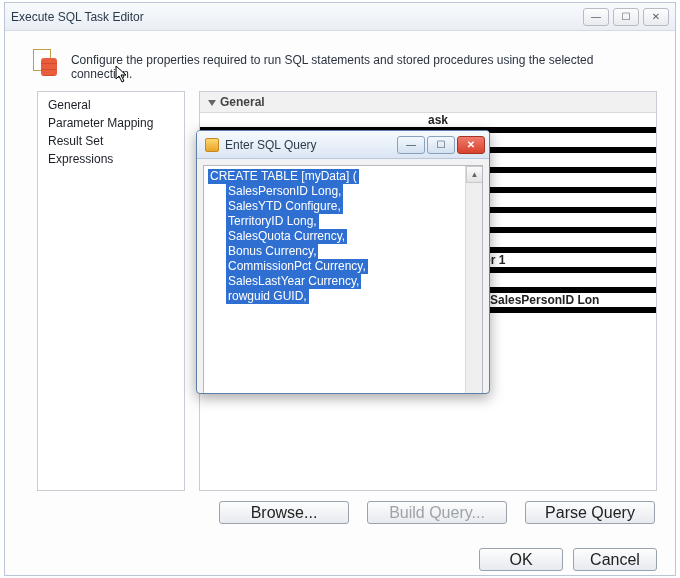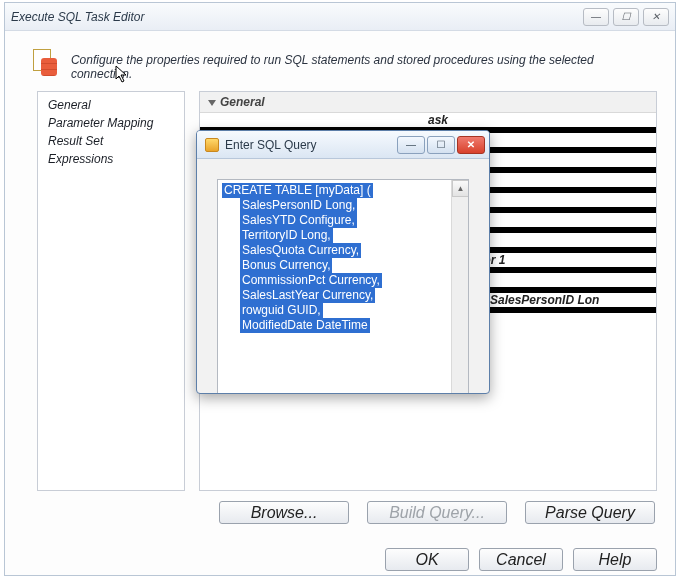--- a/index.html
+++ b/index.html
@@ -13,21 +13,20 @@
     overflow: hidden;
     position: relative;
   }
   
   .editor-window {
     position: absolute;
     left: 4px; top: 2px;
     width: 672px; height: 574px;
     background: #fdfdfd;
     border: 1px solid #b9c6d5;
-    font-style: italic;
   }
   .editor-titlebar {
     height: 28px;
     background: linear-gradient(#f9fbfd,#e9eef5);
     border-bottom: 1px solid #d4dbe5;
     display: flex;
     align-items: center;
     padding: 0 6px;
     color: #2b3a4a;
     font-size: 12px;
@@ -167,21 +166,21 @@
     background: linear-gradient(#f3f8fe,#d4e1f0);
     margin-left: 2px;
     display: flex; align-items: center; justify-content: center;
     font-size: 10px; color: #40505f;
   }
   .mbtn.close {
     background: linear-gradient(#ef7b6f,#d8412c);
     border-color: #a63423; color: #fff; font-weight: bold;
   }
   .modal-body {
-    padding: 20px;
+    padding: 6px;
     height: 276px;
   }
   .sql-box {
     width: 100%; height: 256px;
     background: #fff;
     border: 1px solid #b4b9c1;
     overflow: auto;
     position: relative;
     padding: 3px 4px;
     font-family: "Segoe UI", Tahoma, sans-serif;
@@ -303,21 +302,20 @@
 
   <div class="btn-row">
     <div class="btnwide">Browse...</div>
     <div class="btnwide btn disabled" style="width:140px">Build Query...</div>
     <div class="btnwide">Parse Query</div>
   </div>
 
   <div class="footer-row">
     <div class="btn">OK</div>
     <div class="btn">Cancel</div>
-    <div class="btn">Help</div>
   </div>
 </div>
 
 <div class="modal">
   <div class="modal-titlebar">
     <div class="ico"></div>
     <span>Enter SQL Query</span>
     <span class="spacer"></span>
     <div class="mbtn">—</div>
     <div class="mbtn">☐</div>
@@ -327,21 +325,20 @@
     <div class="sql-box">
       <div><span class="sql-line">CREATE TABLE [myData] (</span></div>
       <div><span class="sql-indent"></span><span class="sql-line">SalesPersonID Long,</span></div>
       <div><span class="sql-indent"></span><span class="sql-line">SalesYTD Configure,</span></div>
       <div><span class="sql-indent"></span><span class="sql-line">TerritoryID Long,</span></div>
       <div><span class="sql-indent"></span><span class="sql-line">SalesQuota Currency,</span></div>
       <div><span class="sql-indent"></span><span class="sql-line">Bonus Currency,</span></div>
       <div><span class="sql-indent"></span><span class="sql-line">CommissionPct Currency,</span></div>
       <div><span class="sql-indent"></span><span class="sql-line">SalesLastYear Currency,</span></div>
       <div><span class="sql-indent"></span><span class="sql-line">rowguid GUID,</span></div>
-      <div><span class="sql-indent"></span><span class="sql-line">ModifiedDate DateTime</span></div>
       <div class="sql-scroll">
         <div class="up">▲</div>
         <div class="down">▼</div>
       </div>
     </div>
   </div>
   <div class="modal-footer">
     <div class="btn primary">OK</div>
     <div class="btn">Cancel</div>
   </div>

